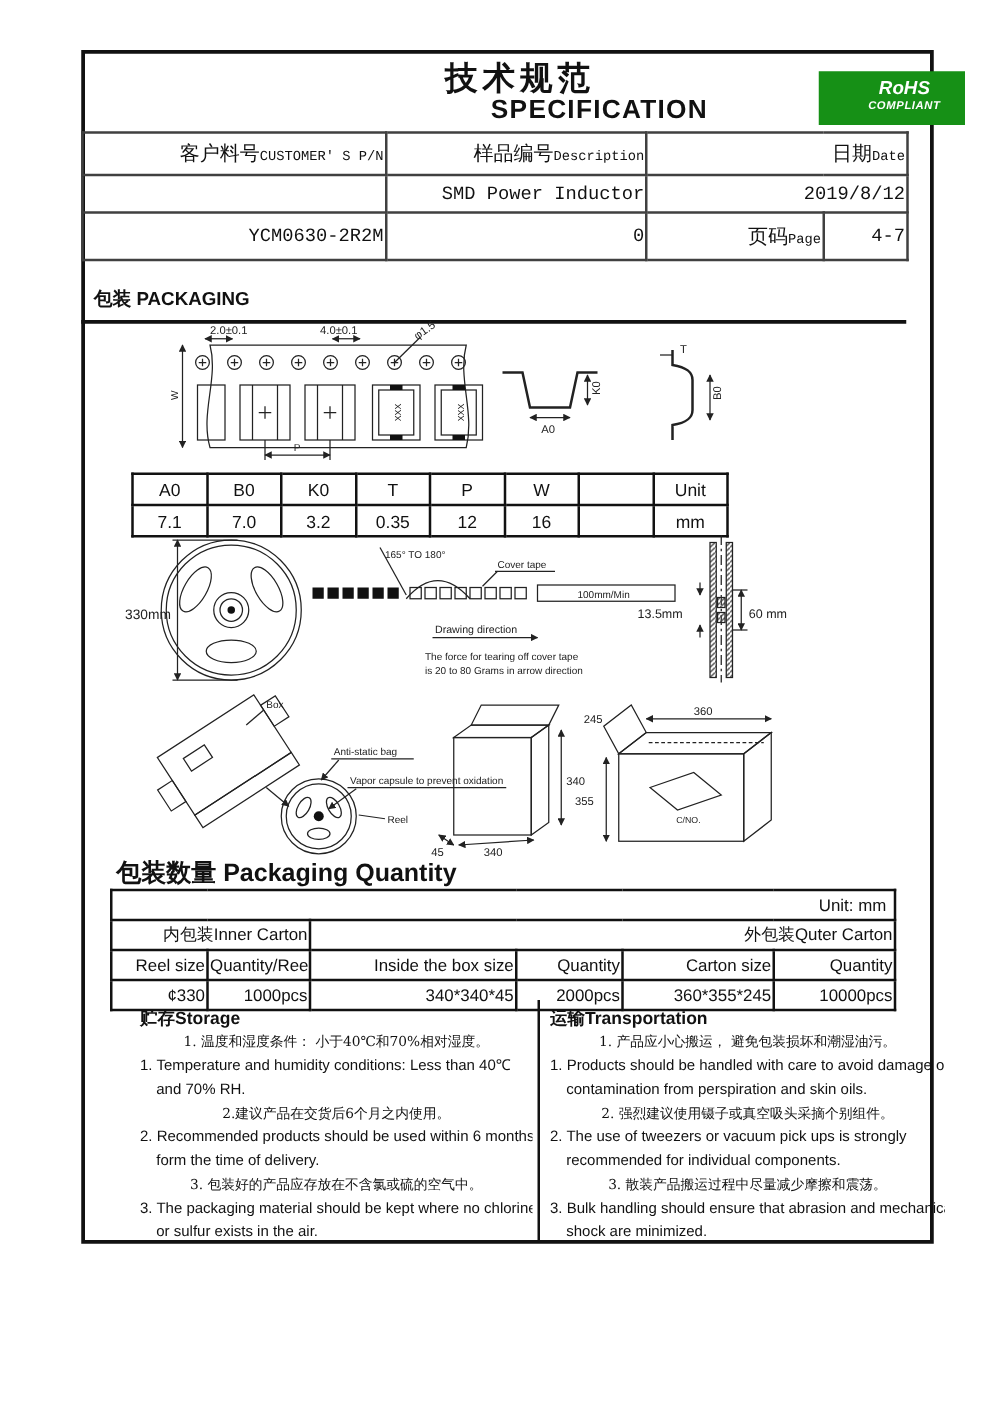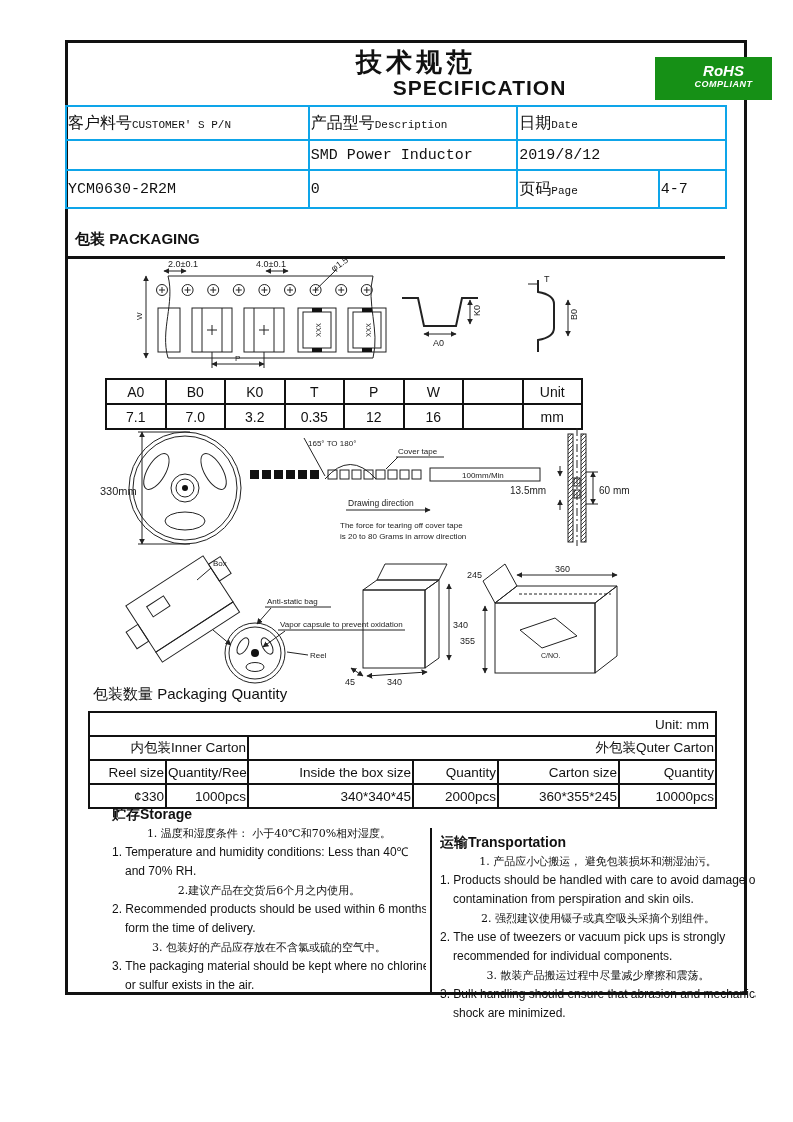--- a/index.html
+++ b/index.html
@@ -13,41 +13,41 @@
             font-family:"DejaVu Serif",serif;letter-spacing:4px;}
   .title-en{left:65px;top:76px;width:789px;text-align:center;font-size:21px;font-weight:bold;
             letter-spacing:1px;}
   .rohs{left:621px;top:57px;width:97px;height:43px;background:#169016;color:#fff;
         text-align:center;font-style:italic;font-weight:bold;margin-left:34px;}
   .rohs .l1{font-size:15px;margin-top:5px;}
   .rohs .l2{font-size:9px;letter-spacing:.5px;}
   
   table{border-collapse:collapse;}
   .info-tbl{left:65px;top:105px;width:662px;table-layout:fixed;}
-  .info-tbl td{border:2px solid #0ea5e9;text-align:left;vertical-align:middle;overflow:hidden;white-space:nowrap;}
+  .info-tbl td{border:2px solid #404040;text-align:right;vertical-align:middle;overflow:hidden;white-space:nowrap;}
   .lbl-cn{font-size:16px;font-family:"DejaVu Serif",serif;}
   .lbl-en{font-size:11px;font-family:"Liberation Mono",monospace;}
   .val{font-size:15px;font-family:"Liberation Mono",monospace;}
   
   .pack-bar{left:65px;top:228px;width:650px;height:26px;border-bottom:3px solid #111;
             font-size:15px;font-weight:bold;padding:2px 0 0 10px;}
-  .pq-head{left:73px;top:685px;font-size:15px;font-weight:normal;}
+  .pq-head{left:73px;top:685px;font-size:20px;font-weight:bold;}
   
   .dim-tbl{left:105px;top:378px;width:478px;table-layout:fixed;}
   .dim-tbl td{border:2px solid #111;text-align:center;font-size:14px;height:21px;white-space:nowrap;}
   
   .qty-tbl{left:88px;top:711px;width:628px;table-layout:fixed;}
   .qty-tbl td{border:2px solid #111;text-align:right;font-size:13.5px;height:20px;
               overflow:hidden;white-space:nowrap;}
   .qty-tbl .unit{text-align:right;padding-right:6px;}
   
   .cols{left:84px;top:800px;width:656px;height:193px;display:flex;}
   .col{box-sizing:border-box;padding:4px 4px 0 8px;}
   .col.left{width:326px;}
-  .col.right{width:330px;border-left:2px solid #111;margin-top:28px;}
+  .col.right{width:330px;border-left:2px solid #111;}
   .col .hd{font-size:14px;font-weight:bold;line-height:20px;}
   .ln{line-height:19px;white-space:nowrap;overflow:hidden;}
   .ln-cn{font-size:11px;font-family:"DejaVu Serif",serif;text-align:center;}
   .ln-en{font-size:12px;}
   .ind{padding-left:13px;}
   svg{position:absolute;overflow:visible;}
   svg text{font-family:"Liberation Sans",sans-serif;fill:#222;}
 </style>
 </head>
 <body>
@@ -69,21 +69,21 @@
         <col style="width:208px">
         <col style="width:141px">
         <col style="width:67px">
       </colgroup>
     <tbody>
         <tr style="height:34px">
       <td>
         <span class="lbl-cn">客户料号</span><span class="lbl-en">CUSTOMER' S P/N</span>
       </td>
       <td>
-        <span class="lbl-cn">产品型号</span><span class="lbl-en">Description</span>
+        <span class="lbl-cn">样品编号</span><span class="lbl-en">Description</span>
       </td>
       <td colspan="2">
         <span class="lbl-cn">日期</span><span class="lbl-en">Date</span>
       </td>
     </tr>
     <tr style="height:30px">
       <td class="val"></td>
       <td class="val">SMD Power Inductor</td>
       <td colspan="2" class="val">2019/8/12</td>
     </tr>

